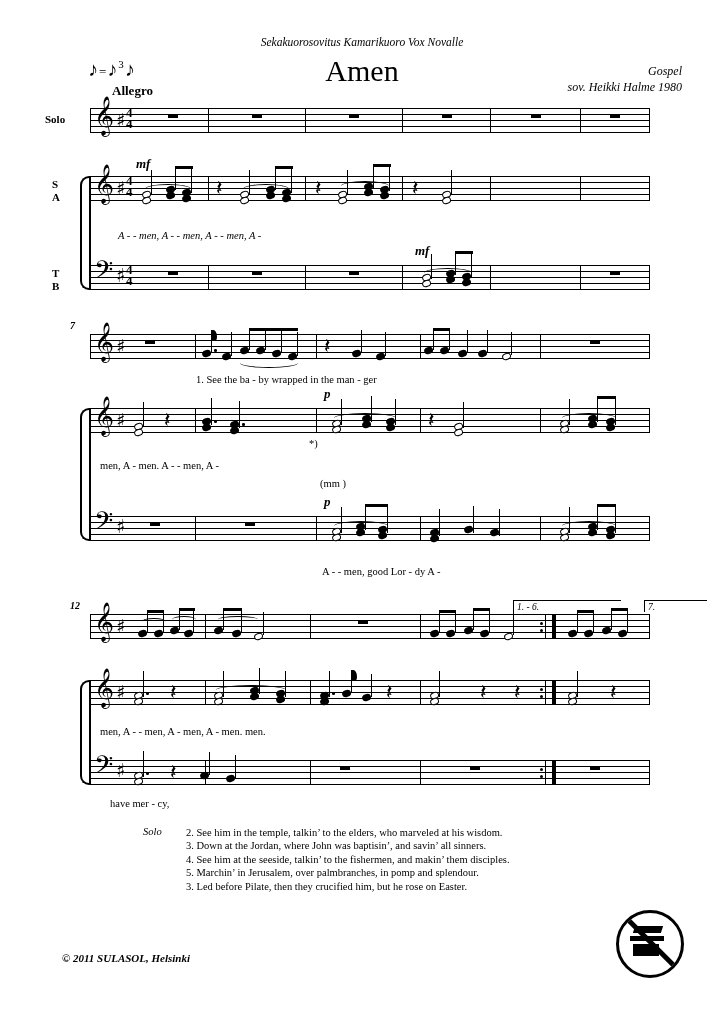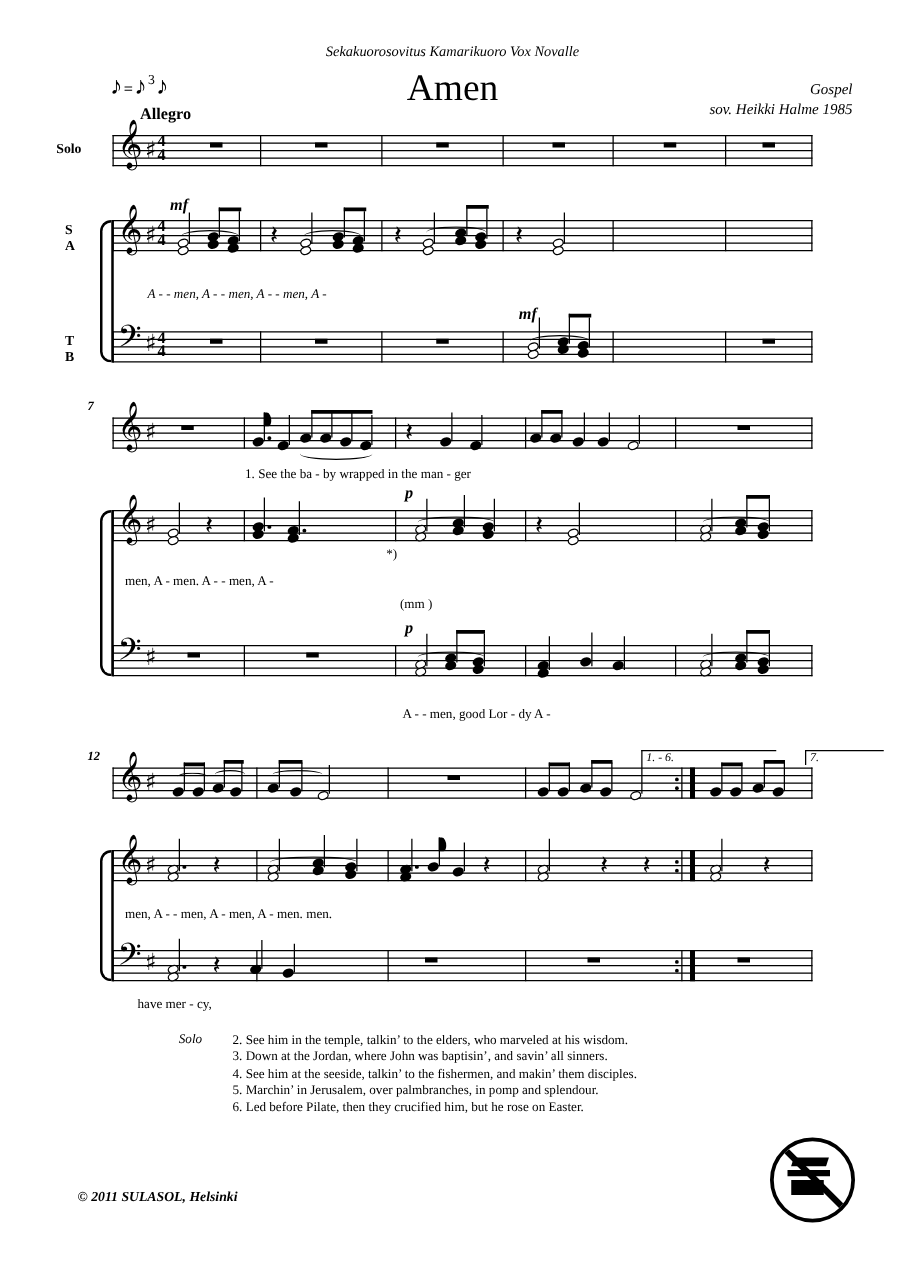--- a/index.html
+++ b/index.html
@@ -318,21 +318,21 @@
   }
 </style>
 </head>
 <body>
 
 <div class="page">
 
   <div class="header-sub">Sekakuorosovitus Kamarikuoro Vox Novalle</div>
   <div class="title">Amen</div>
   <div class="credit-genre">Gospel</div>
-  <div class="credit-arr">sov. Heikki Halme 1985</div>
+  <div class="credit-arr">sov. Heikki Halme 1980</div>
 
   <div class="metronome">
     <span>♪</span><span class="eq">=</span><span>♪</span><span class="num">3</span><span>♪</span>
   </div>
   <div class="tempo-word">Allegro</div>
 
   <div class="staff" style="left:90px; top:108px; width:560px; height:25px;">
     <div class="ln l0"></div>
       <div class="ln l1"></div>
       <div class="ln l2"></div>
@@ -811,21 +811,21 @@
 
   <div class="sysline" style="left:89px; top:680px; height:105px;"></div>
   <div class="brace" style="left:80px; top:680px; height:101px;"></div>
 
   <div class="verse-solo-label">Solo</div>
   <div class="verse-block">
     <div>2. See him in the temple, talkin’ to the elders, who marveled at his wisdom.</div>
     <div>3. Down at the Jordan, where John was baptisin’, and savin’ all sinners.</div>
     <div>4. See him at the seeside, talkin’ to the fishermen, and makin’ them disciples.</div>
     <div>5. Marchin’ in Jerusalem, over palmbranches,  in pomp and splendour.</div>
-    <div>6. Led before Pilate,  then they crucified him,  but he rose on Easter.</div>
+    <div>3. Led before Pilate,  then they crucified him,  but he rose on Easter.</div>
   </div>
 
 
   <div class="copyright">© 2011 SULASOL, Helsinki</div>
 
   <div class="nocopy">
     <div class="machine">
       <div class="m1"></div>
       <div class="m2"></div>
       <div class="m3"></div>

